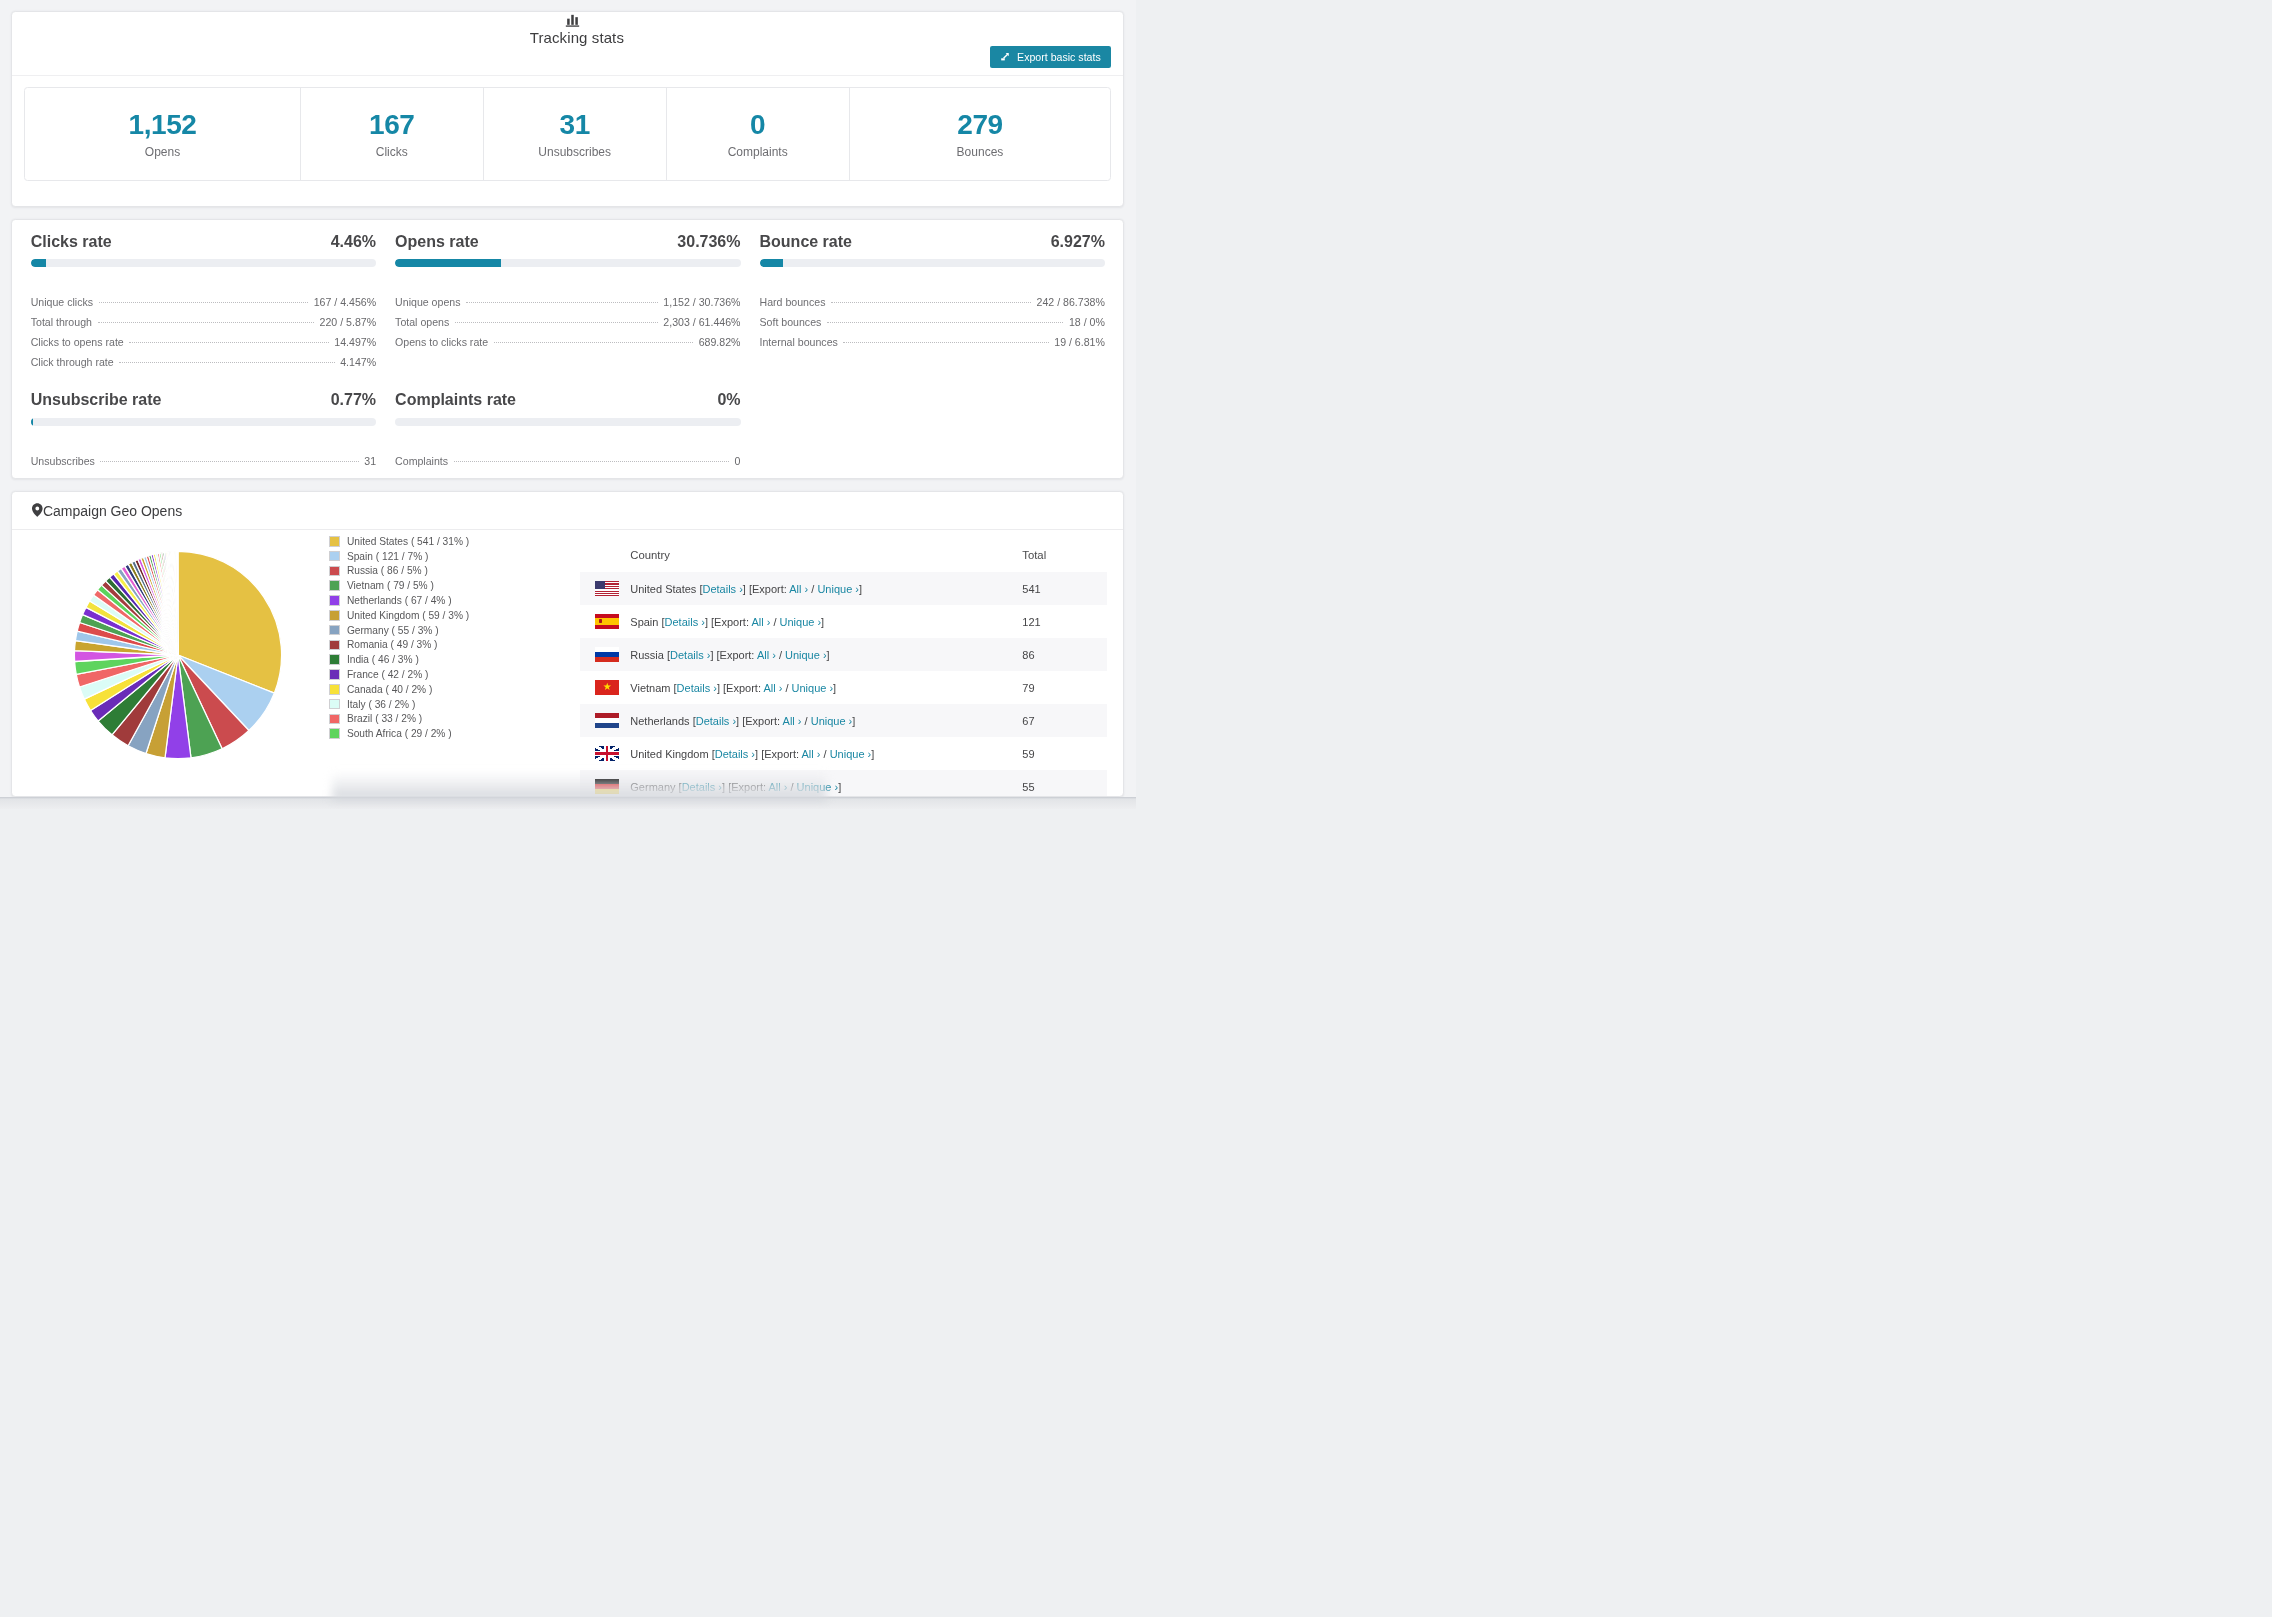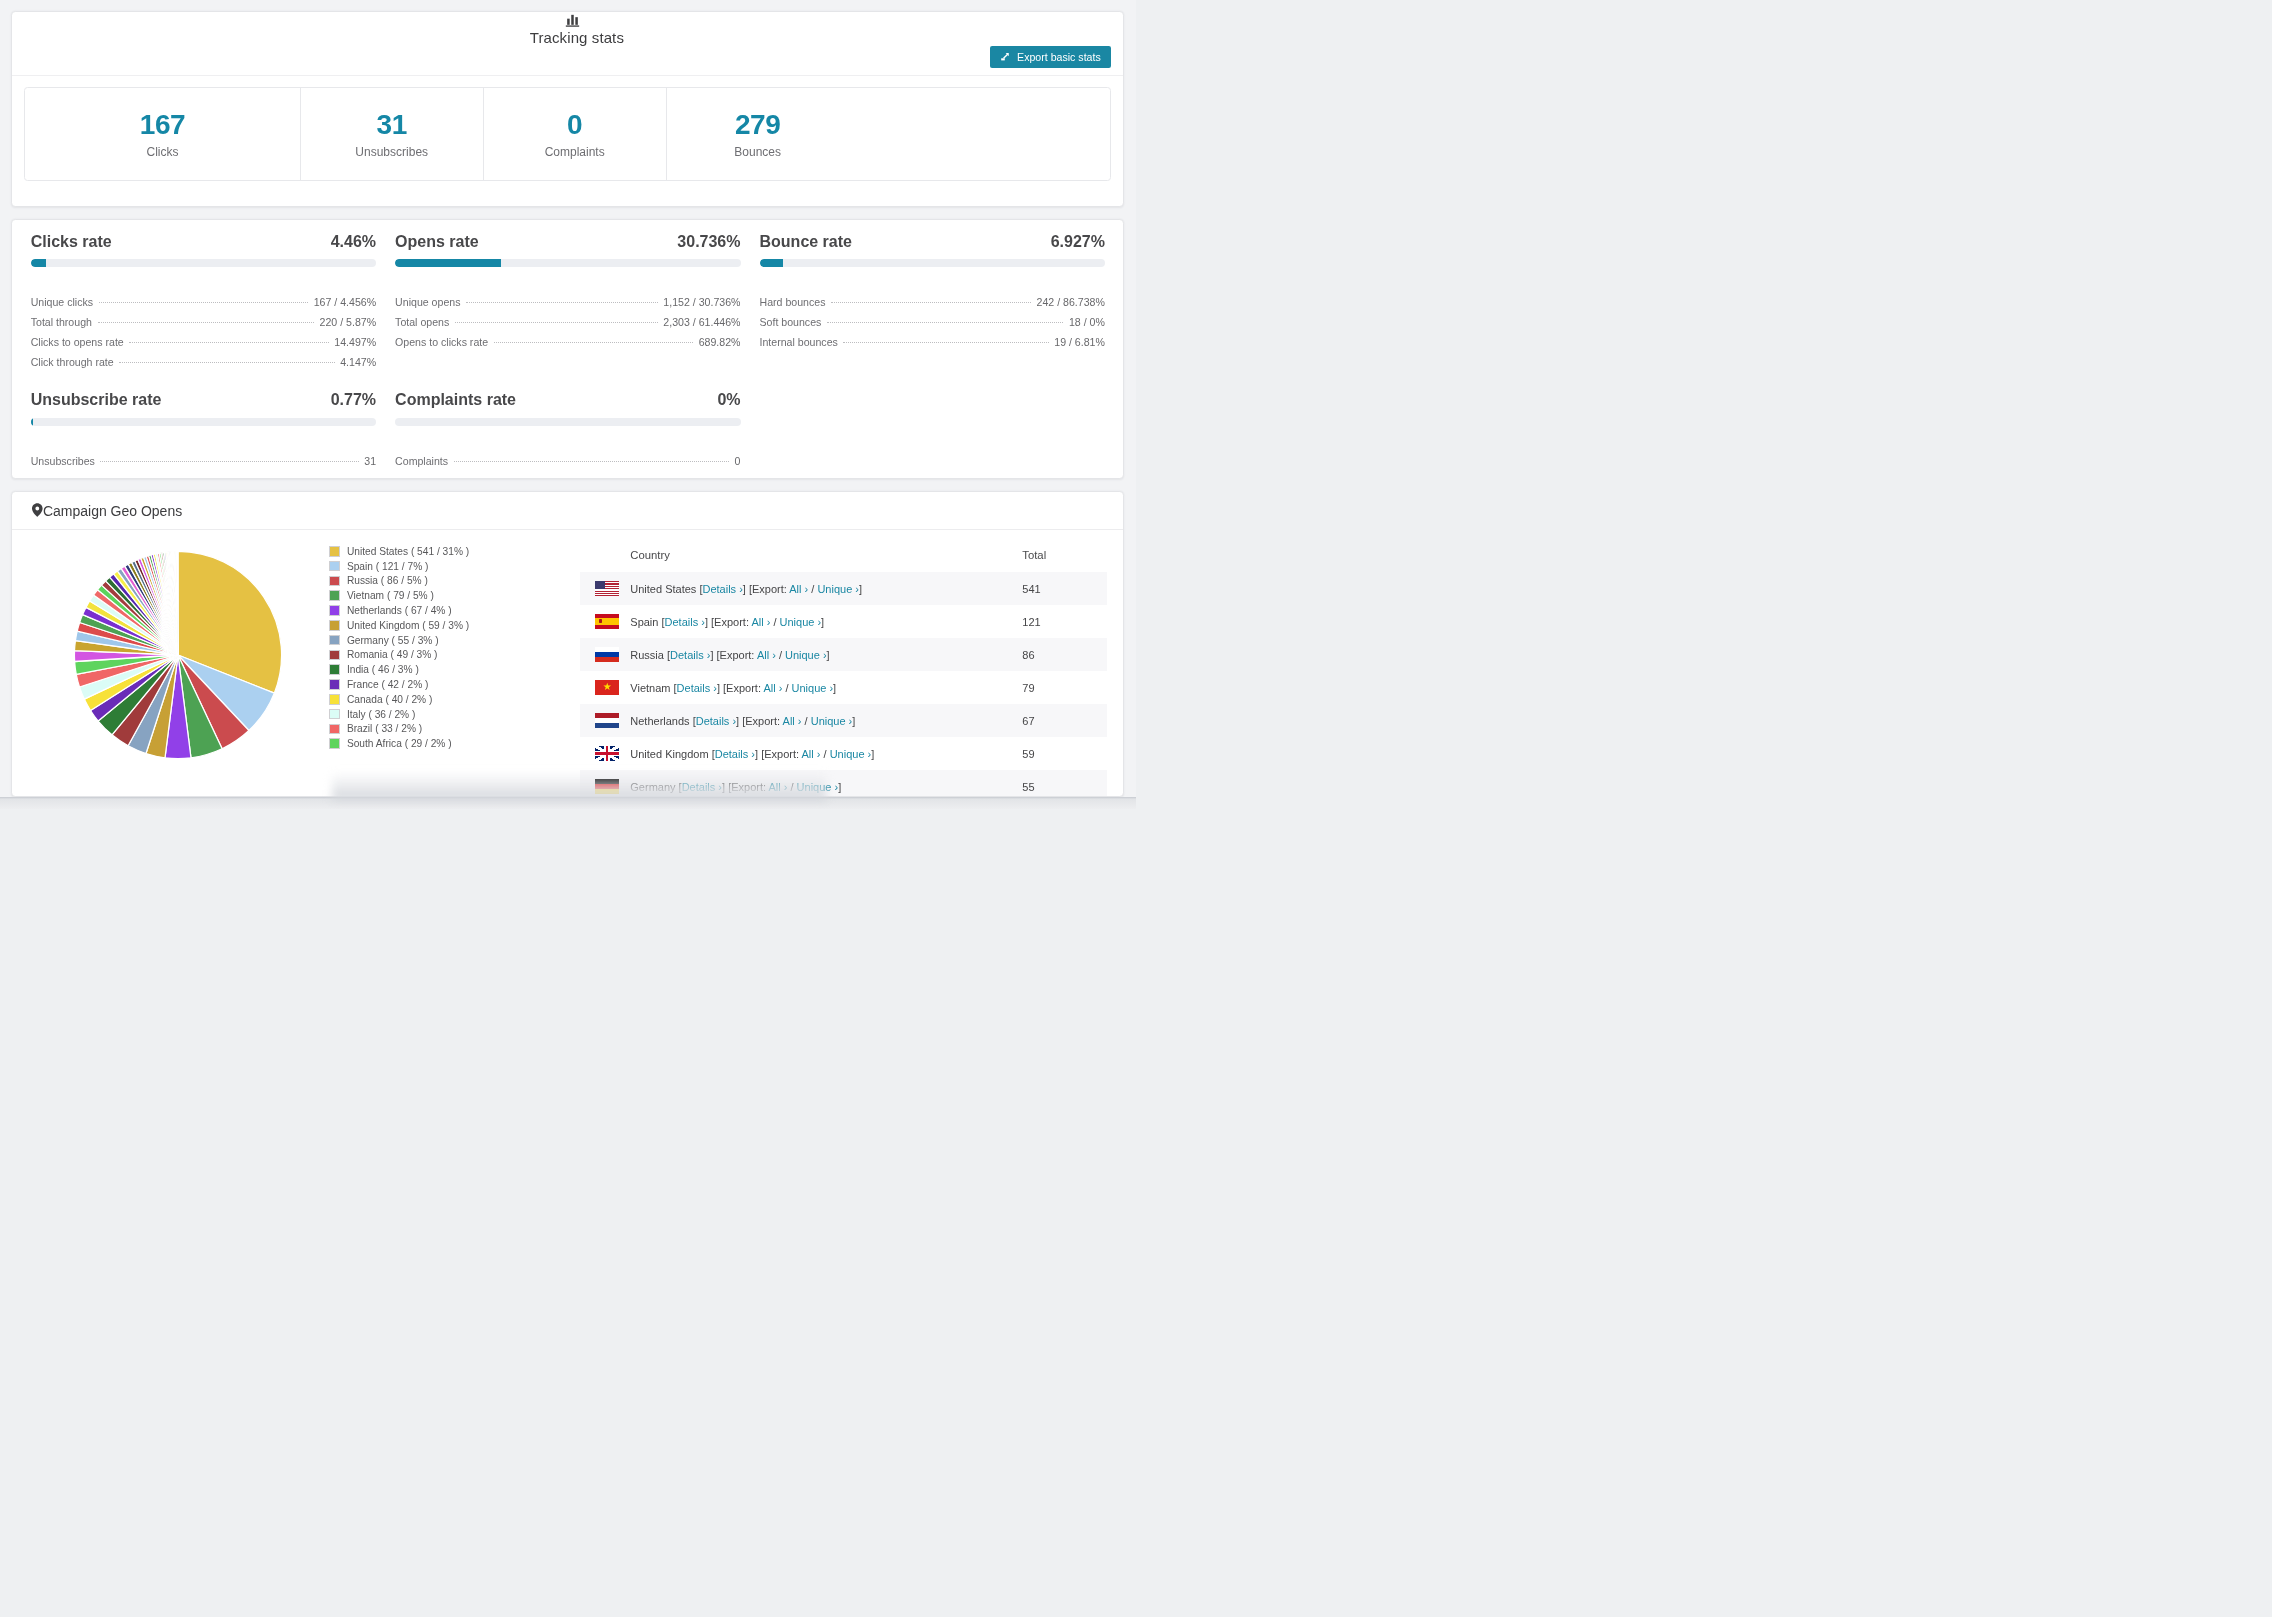--- a/index.html
+++ b/index.html
@@ -41,21 +41,21 @@
   .leader { flex:1; border-bottom:0.7px dotted #bdbdc0; margin:0 5.6px; position:relative; top:-2.8px; }
   .rate-row-value { color:#68686b; white-space:nowrap; }
 
   
   .geo-header { height:38px; display:flex; align-items:center; padding:0 20px;
                 border-bottom:0.7px solid #ececee; }
   .geo-title { font-size:14px; font-weight:500; color:#3d3d3f; }
   .geo-body { position:relative; height:267px; }
   #pie-svg { position:absolute; left:61px; top:20px; }
 
-  .legend { position:absolute; left:317px; top:14px; list-style:none; }
+  .legend { position:absolute; left:317px; top:4px; list-style:none; }
   .legend li { display:flex; align-items:center; height:14.8px; font-size:10.2px; color:#58585a; cursor:pointer; }
   .swatch { width:10.6px; height:10.6px; border:0.7px solid #cfcfd2; background:#ccc; margin-right:7px; flex:none; }
 
   .geo-table { position:absolute; left:568px; right:16px; top:7px; }
   .g-head { display:flex; align-items:center; height:35px; padding-left:50px;
             font-size:11.3px; color:#4a4a4c; }
   .g-head .g-col-country { flex:1; }
   .g-head .g-col-total { width:85px; }
   .g-row { position:relative; display:flex; align-items:center; height:33px; padding-left:50px;
            font-size:11px; color:#454547; }
@@ -117,20 +117,24 @@
             <path d="M4.6 10.2 10.8 4l1.5 1.5-6.2 6.2z"></path>
             <path d="M8.6 3.2h4.6v4.6l-4.6-4.6z"></path>
             <rect x="1.8" y="11" width="5.4" height="3.2"></rect>
           </g>
             </svg>
         </span>
         <span>Export basic stats</span>
       </button>
     </div>
     <div class="summary-row">
+        <div class="summary-cell">
+          <div class="summary-value">1,152</div>
+          <div class="summary-label">Opens</div>
+        </div>
         <div class="summary-cell">
           <div class="summary-value">167</div>
           <div class="summary-label">Clicks</div>
         </div>
         <div class="summary-cell">
           <div class="summary-value">31</div>
           <div class="summary-label">Unsubscribes</div>
         </div>
         <div class="summary-cell">
           <div class="summary-value">0</div>

